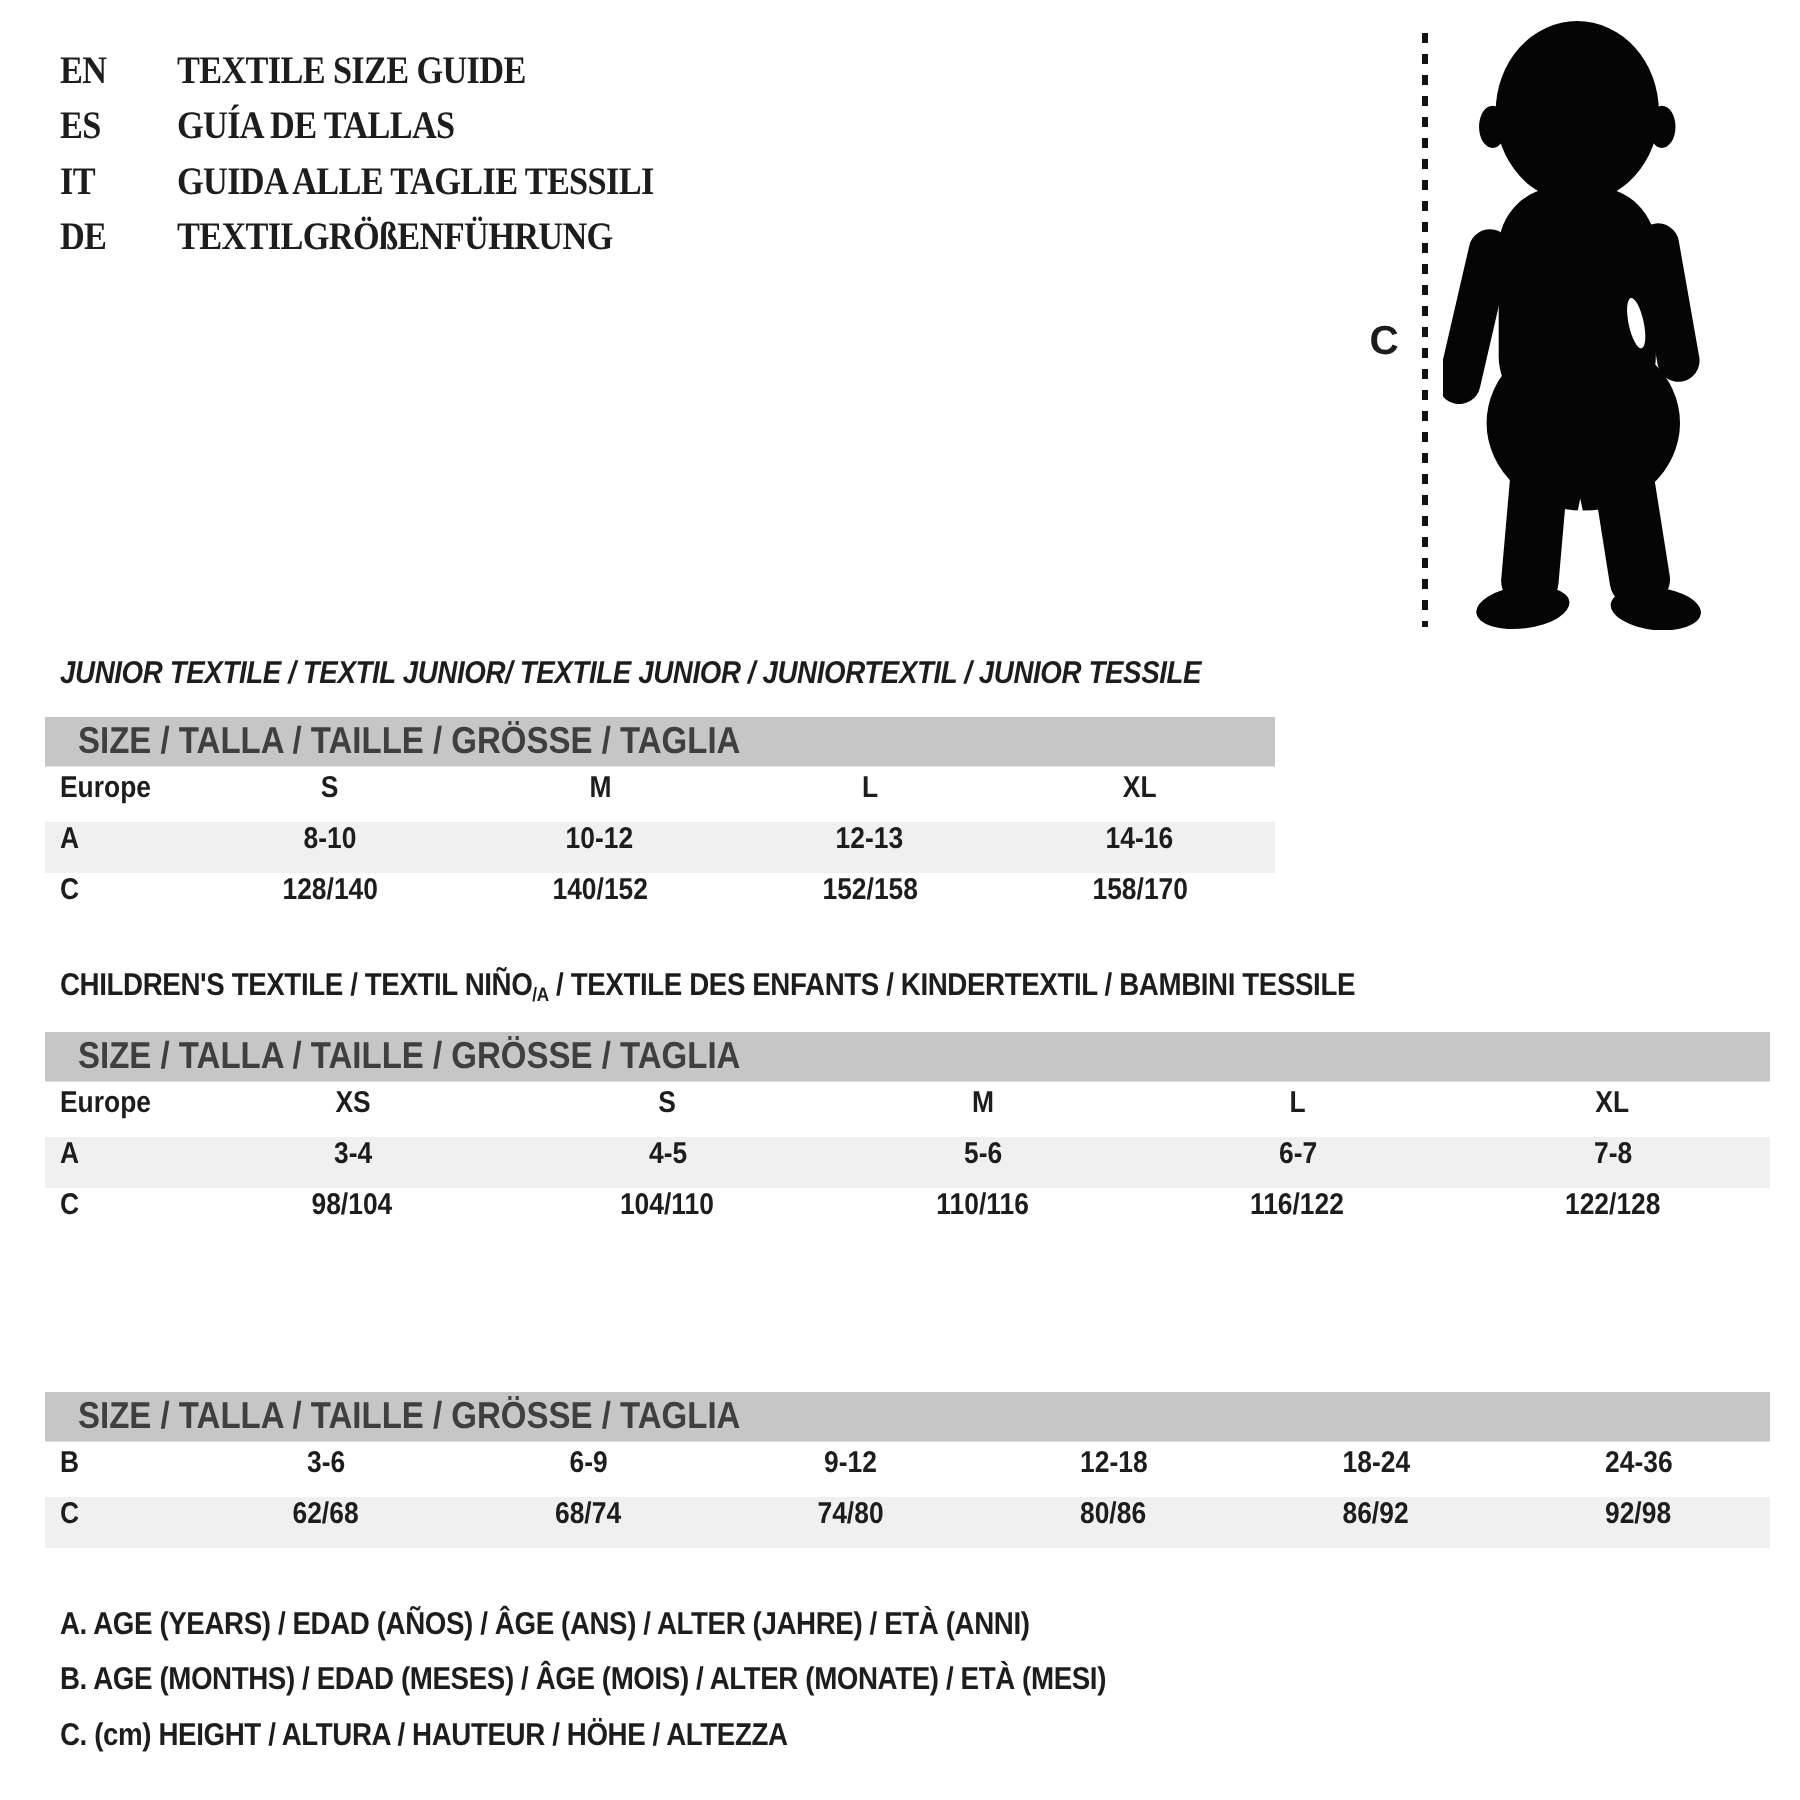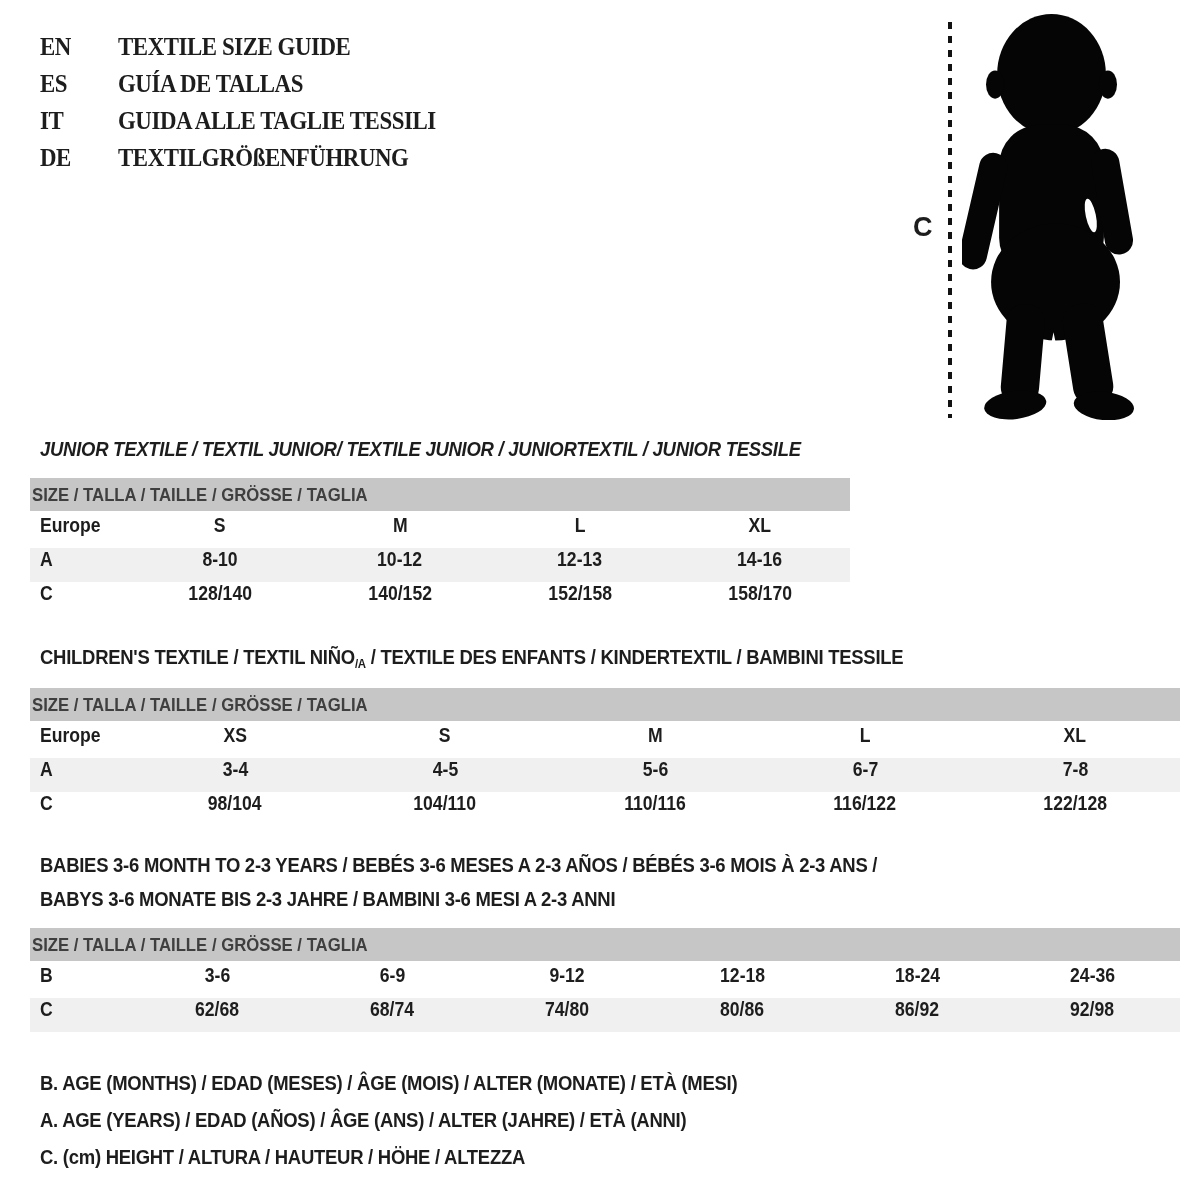--- a/index.html
+++ b/index.html
@@ -82,22 +82,22 @@
   
   .size-table { position: absolute; left: 30px; font-weight: bold; }
   .size-table.w1 { width: 820px; }
   .size-table.w2 { width: 1150px; }
   .size-bar {
     height: 33px;
     background: var(--bar-bg);
     color: var(--bar-text);
     display: flex;
     align-items: center;
-    padding-left: 2px;
-    font-size: 19px;
+    padding-left: 22px;
+    font-size: 25px;
     margin-bottom: 3px;
   }
   .trow { display: flex; height: 34px; font-size: 20px; }
   .trow.shaded { background: var(--row-alt-bg); }
   .tlabel { width: 100px; flex: 0 0 100px; padding-left: 10px; }
   .tcell { flex: 1 1 0; text-align: center; }
 
   
   .footnotes {
     position: absolute;
@@ -219,24 +219,20 @@
     <div class="trow">
       <span class="tlabel"><span class="cond">C</span></span>
       <span class="tcell"><span class="cond-c">98/104</span></span>
       <span class="tcell"><span class="cond-c">104/110</span></span>
       <span class="tcell"><span class="cond-c">110/116</span></span>
       <span class="tcell"><span class="cond-c">116/122</span></span>
       <span class="tcell"><span class="cond-c">122/128</span></span>
     </div>
   </div>
 
-  <div class="section-title" style="top:848px;">
-    <div><span class="cond">BABIES 3-6 MONTH TO 2-3 YEARS / BEBÉS 3-6 MESES A 2-3 AÑOS / BÉBÉS 3-6 MOIS À 2-3 ANS /</span></div>
-    <div><span class="cond">BABYS 3-6 MONATE BIS 2-3 JAHRE / BAMBINI 3-6 MESI A 2-3 ANNI</span></div>
-  </div>
   <div class="size-table w2" style="top:928px;">
     <div class="size-bar">
       <span class="cond">SIZE / TALLA / TAILLE / GRÖSSE / TAGLIA</span>
     </div>
     <div class="trow">
       <span class="tlabel"><span class="cond">B</span></span>
       <span class="tcell"><span class="cond-c">3-6</span></span>
       <span class="tcell"><span class="cond-c">6-9</span></span>
       <span class="tcell"><span class="cond-c">9-12</span></span>
       <span class="tcell"><span class="cond-c">12-18</span></span>
@@ -249,23 +245,23 @@
       <span class="tcell"><span class="cond-c">68/74</span></span>
       <span class="tcell"><span class="cond-c">74/80</span></span>
       <span class="tcell"><span class="cond-c">80/86</span></span>
       <span class="tcell"><span class="cond-c">86/92</span></span>
       <span class="tcell"><span class="cond-c">92/98</span></span>
     </div>
   </div>
 
   <div class="footnotes">
     <div class="footnote-line">
-        <span class="cond">B. AGE (MONTHS) / EDAD (MESES) / ÂGE (MOIS) / ALTER (MONATE) / ETÀ (MESI)</span>
+        <span class="cond">A. AGE (YEARS) / EDAD (AÑOS) / ÂGE (ANS) / ALTER (JAHRE) / ETÀ (ANNI)</span>
       </div>
     <div class="footnote-line">
-        <span class="cond">A. AGE (YEARS) / EDAD (AÑOS) / ÂGE (ANS) / ALTER (JAHRE) / ETÀ (ANNI)</span>
+        <span class="cond">B. AGE (MONTHS) / EDAD (MESES) / ÂGE (MOIS) / ALTER (MONATE) / ETÀ (MESI)</span>
       </div>
     <div class="footnote-line">
         <span class="cond">C. (cm) HEIGHT / ALTURA / HAUTEUR / HÖHE / ALTEZZA</span>
       </div>
   </div>
 
 </div>
 
 </body></html>

